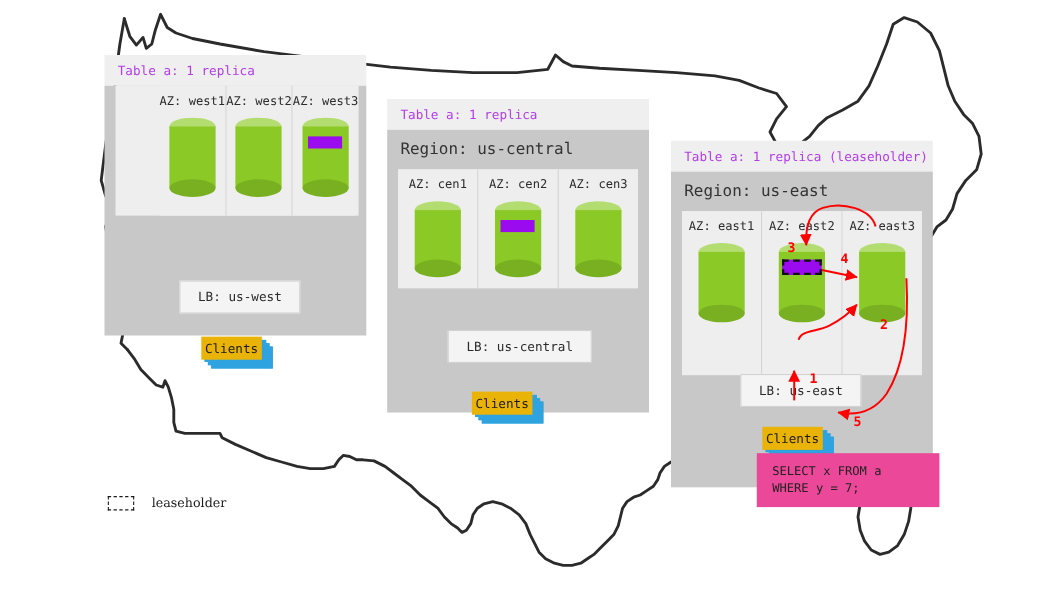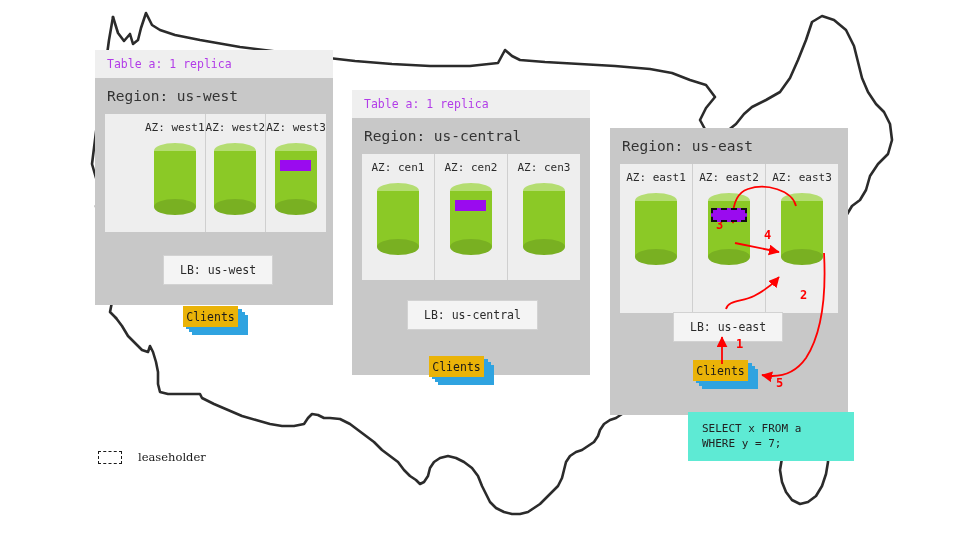--- a/index.html
+++ b/index.html
@@ -54,21 +54,21 @@
   .clients{position:absolute;}
   .clients .card{position:absolute;background:#2FA3E0;border:1px solid #2FA3E0;}
   .clients .front{
     position:absolute;left:0;top:0;background:#eab308;
     display:flex;align-items:center;justify-content:center;
     color:#1b1b1b;font-size:11.5px;
   }
 
   
   .sqlbox{
-    position:absolute;background:#5eead4;
+    position:absolute;background:#ec4899;
     font-size:11px;color:#222222;line-height:15px;
     padding:9px 12px 10px 14px;white-space:pre;
   }
 
   
   .legend{position:absolute;display:flex;align-items:center;gap:16px;}
   .legend .swatch{width:22px;height:11px;border:1.6px dashed #1a1a1a;background:transparent;}
   .legend .txt{font-family:"DejaVu Serif","Liberation Serif",serif;font-size:11.5px;color:#1a1a1a;}
 
   
@@ -111,21 +111,20 @@
          L808,374 L812,384"></path>
     <path fill="none" stroke="#2b2b2b" stroke-width="2.6" stroke-linejoin="round" stroke-linecap="round" d="M812,384 L818,396 L822,408 L824,420 L826,434 L828,448 L828,462 L826,474
          L822,486 L816,496 L808,502 L800,504 L792,500 L786,492 L782,482 L780,470
          L782,458 L786,448 L790,438 L792,428 L790,418 L786,410 L782,404 L778,398
          L774,392 L772,386 L774,380 L778,376 L784,374 L790,376 L796,380 L802,384 L808,386"></path>
   </svg>
 
   <div class="region" style="left:95px;top:50px;width:238px;">
     <div class="region-header">Table a: 1 replica</div>
     <div class="region-body" style="height:217px;position:relative;">
-      <div class="region-title">Region: us-west</div>
       <div class="az-row" style="height:118px;padding-left:40px;">
         <div class="az-cell" style="width:72.6px;">
           <div class="az-label">AZ: west1</div>
           <div class="cyl" style="width:42px;height:72px;">
             <div class="top" style="height:16px;"></div>
             <div class="body" style="top:8px;bottom:8px;"></div>
             <div class="bottom" style="height:16px;"></div>
           </div>
         </div>
         <div class="az-cell" style="width:72.6px;align-items:center;">
@@ -153,21 +152,21 @@
         <div class="card" style="left:3px;top:3px;width:54px;height:18px;"></div>
         <div class="front" style="width:55px;height:21px;">Clients</div>
       </div>
     </div>
   </div>
 
   <div class="region" style="left:352px;top:90px;width:238px;">
     <div class="region-header">Table a: 1 replica</div>
     <div class="region-body" style="height:247px;position:relative;">
       <div class="region-title">Region: us-central</div>
-      <div class="az-row" style="height:126px;">
+      <div class="az-row" style="height:108px;">
         <div class="az-cell" style="width:72.6px;">
           <div class="az-label">AZ: cen1</div>
           <div class="cyl" style="width:42px;height:72px;">
             <div class="top" style="height:16px;"></div>
             <div class="body" style="top:8px;bottom:8px;"></div>
             <div class="bottom" style="height:16px;"></div>
           </div>
         </div>
         <div class="az-cell" style="width:72.6px;">
           <div class="az-label">AZ: cen2</div>
@@ -191,20 +190,21 @@
       <div class="clients" style="left:77px;top:238px;width:66px;height:30px;">
         <div class="card" style="left:9px;top:9px;width:54px;height:18px;"></div>
         <div class="card" style="left:6px;top:6px;width:54px;height:18px;"></div>
         <div class="card" style="left:3px;top:3px;width:54px;height:18px;"></div>
         <div class="front" style="width:55px;height:21px;">Clients</div>
       </div>
     </div>
   </div>
 
   <div class="region" style="left:610px;top:128px;width:238px;">
+    <div class="region-header">Table a: 1 replica (leaseholder)</div>
     <div class="region-body" style="height:277px;position:relative;">
       <div class="region-title">Region: us-east</div>
       <div class="az-row" style="height:149px;justify-content:center;">
         <div class="az-cell" style="width:72.6px;">
           <div class="az-label">AZ: east1</div>
           <div class="cyl" style="width:42px;height:72px;">
             <div class="top" style="height:16px;"></div>
             <div class="body" style="top:8px;bottom:8px;"></div>
             <div class="bottom" style="height:16px;"></div>
           </div>

